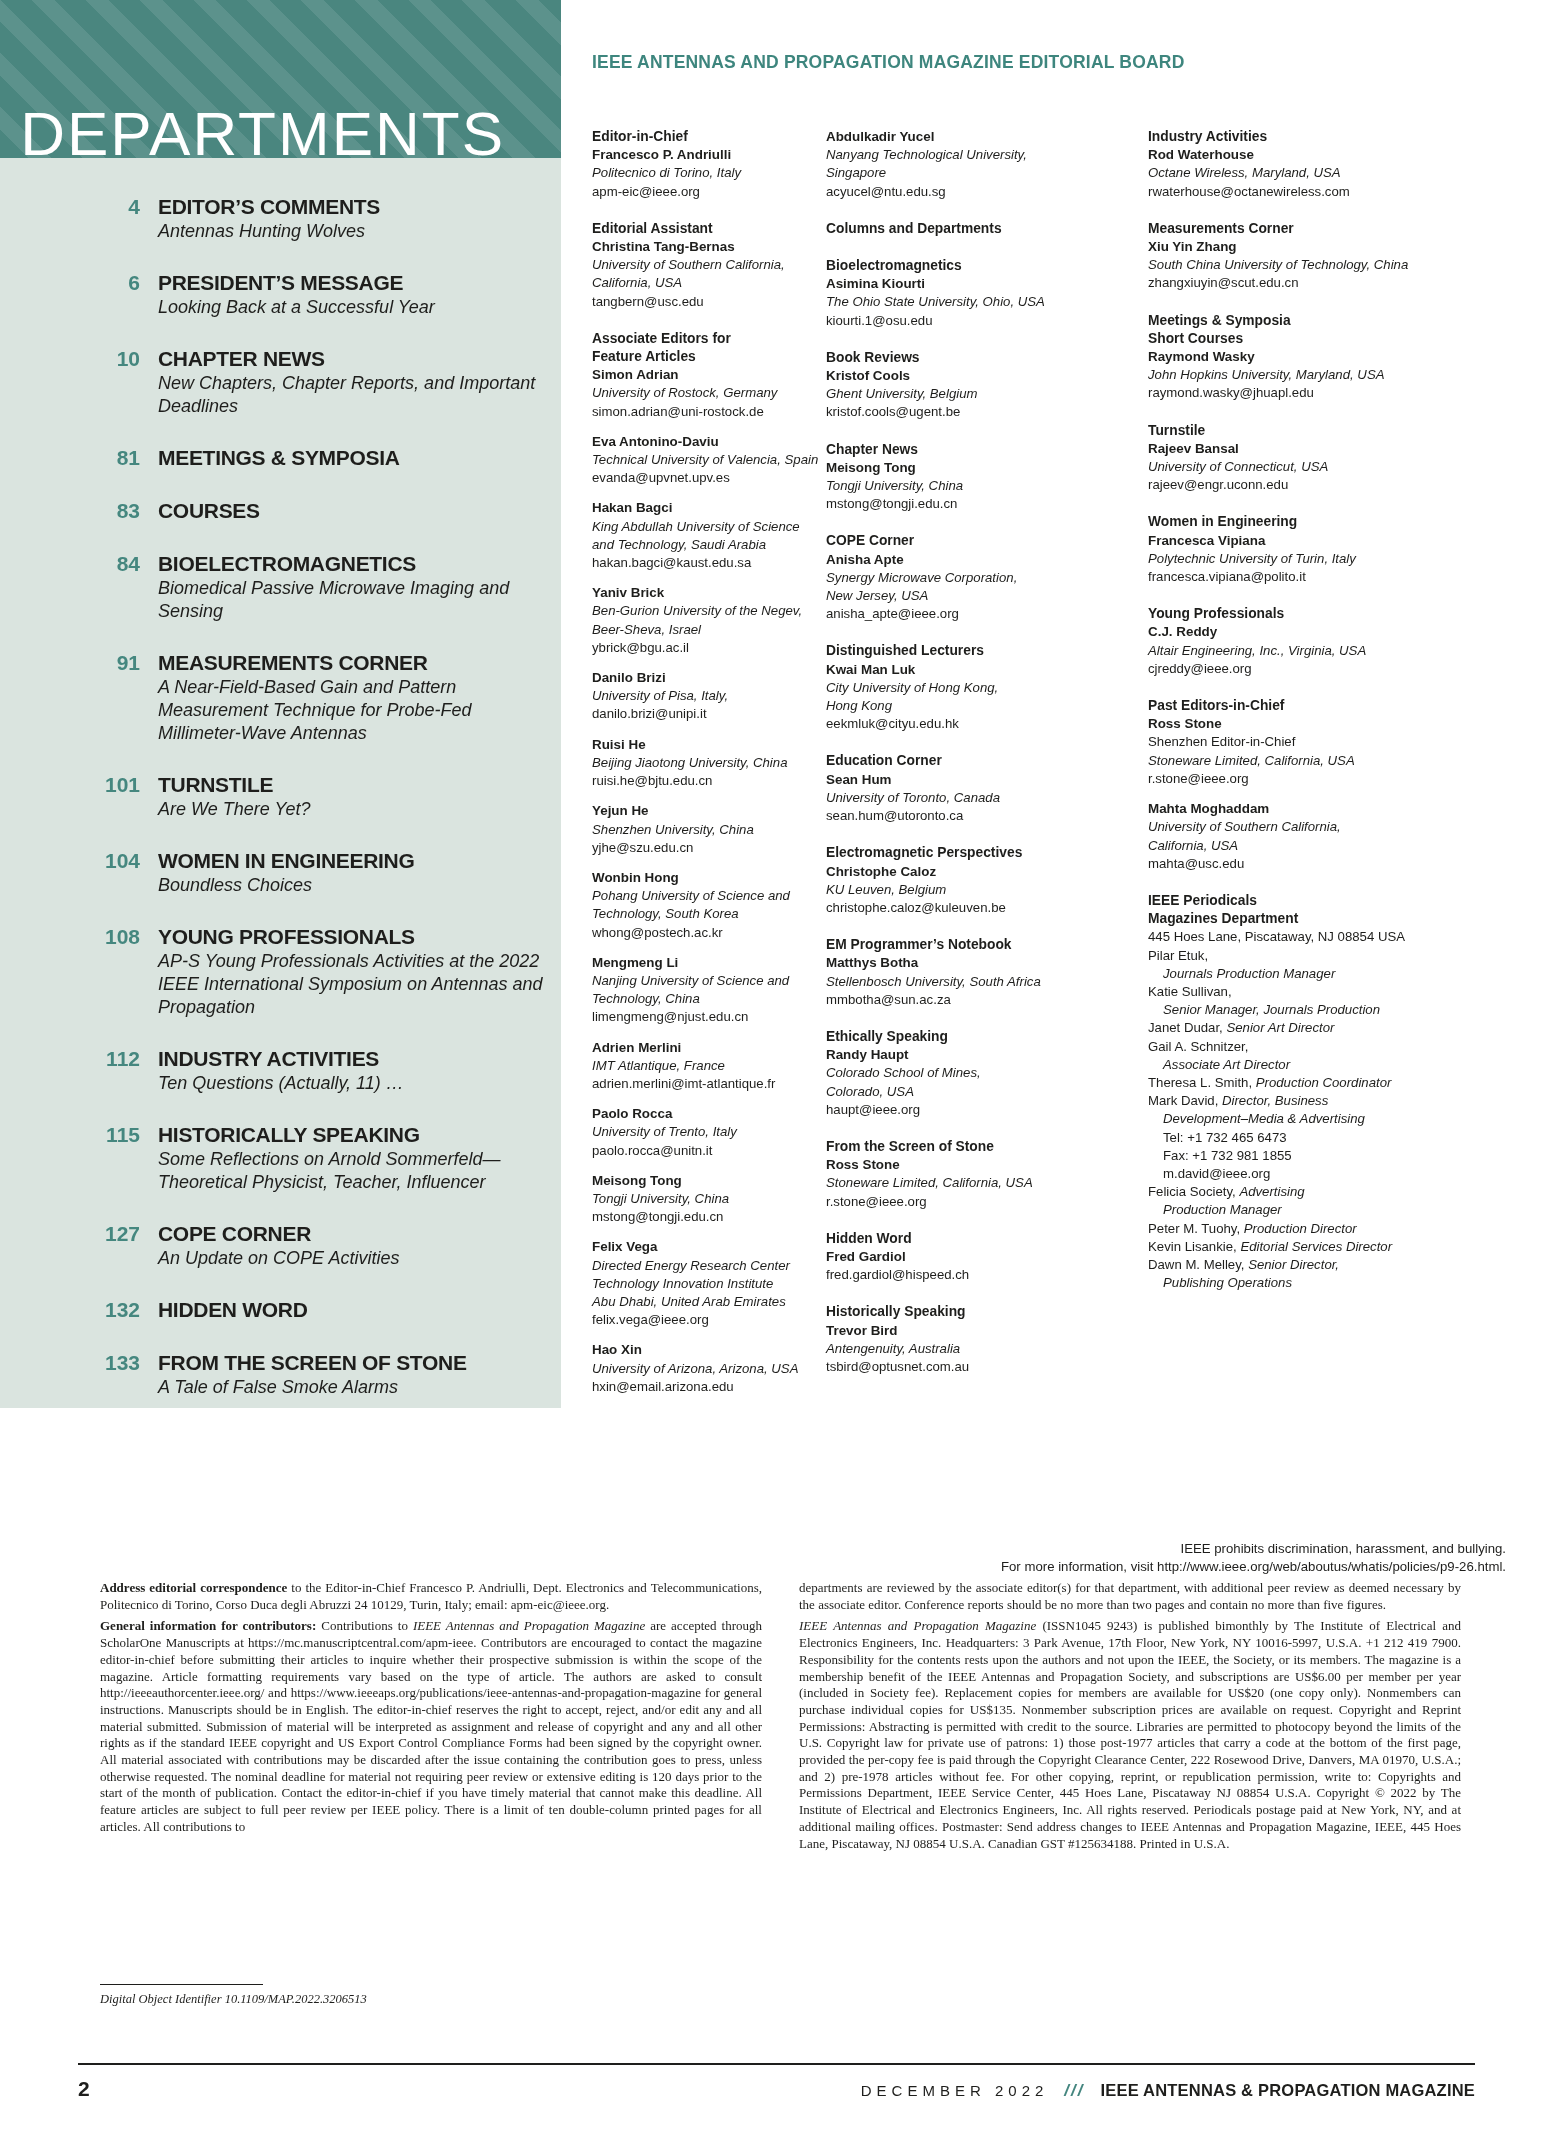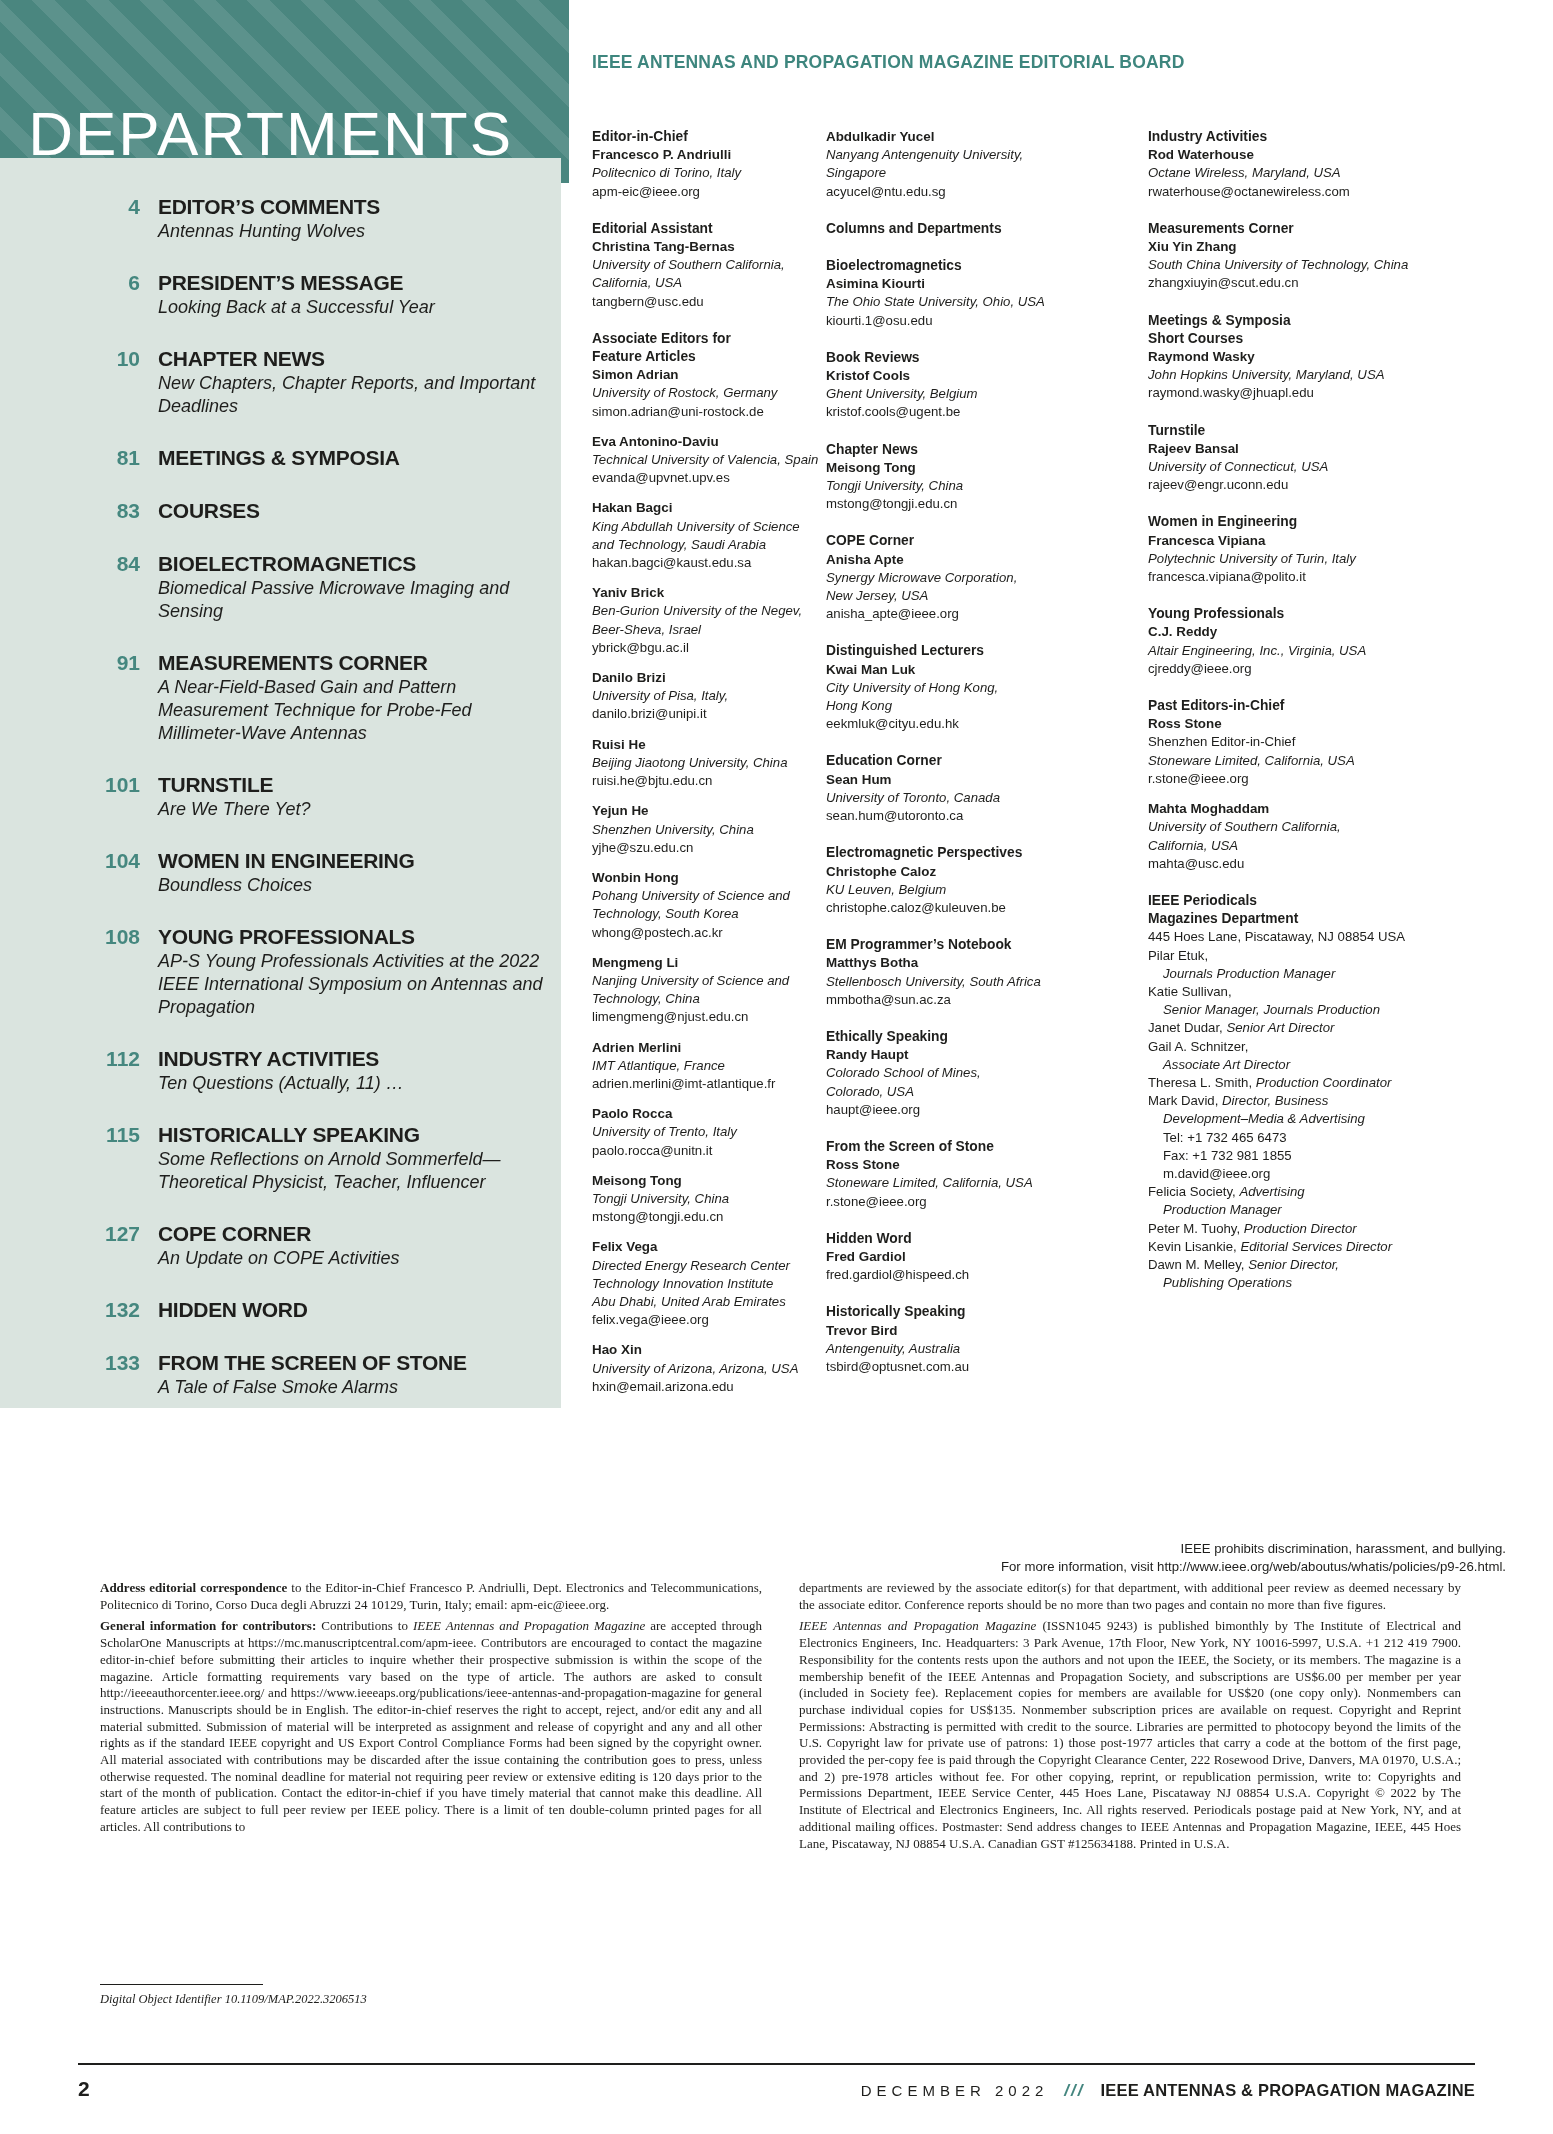--- a/index.html
+++ b/index.html
@@ -10,21 +10,20 @@
   .bold{font-weight:bold;}
   .ital{font-style:italic;text-align:center;}
 
   
   .banner{
     position:absolute;left:0;top:0;width:561px;height:183px;
     background-color:#4a867f;
     background-image:repeating-linear-gradient(45deg,
       rgba(255,255,255,0.10) 0px, rgba(255,255,255,0.10) 16px,
       rgba(255,255,255,0) 16px, rgba(255,255,255,0) 38px);
-    padding-left:8px;
   }
   .banner-title{
     position:absolute;right:56px;bottom:14px;
     font-size:62px;font-weight:100;letter-spacing:2px;color:#ffffff;
   }
 
   
   .panel{
     position:absolute;left:0;top:158px;width:561px;height:1250px;
     background:#dae4df;
@@ -286,21 +285,21 @@
     </div>
     <div class="b-block">
       <div class="b-name">Hao Xin</div>
       <div class="b-affil">University of Arizona, Arizona, USA</div>
       <div class="b-email">hxin@email.arizona.edu</div>
     </div>
   </div>
 <div class="board-col" id="col2">
     <div class="b-block">
       <div class="b-name">Abdulkadir Yucel</div>
-      <div class="b-affil">Nanyang Antengenuity University,</div>
+      <div class="b-affil">Nanyang Technological University,</div>
       <div class="b-affil">Singapore</div>
       <div class="b-email">acyucel@ntu.edu.sg</div>
     </div>
     <div class="b-block has-heading">
       <div class="b-heading">Columns and Departments</div>
     </div>
     <div class="b-block has-heading">
       <div class="b-heading">Bioelectromagnetics</div>
       <div class="b-name">Asimina Kiourti</div>
       <div class="b-affil">The Ohio State University, Ohio, USA</div>

